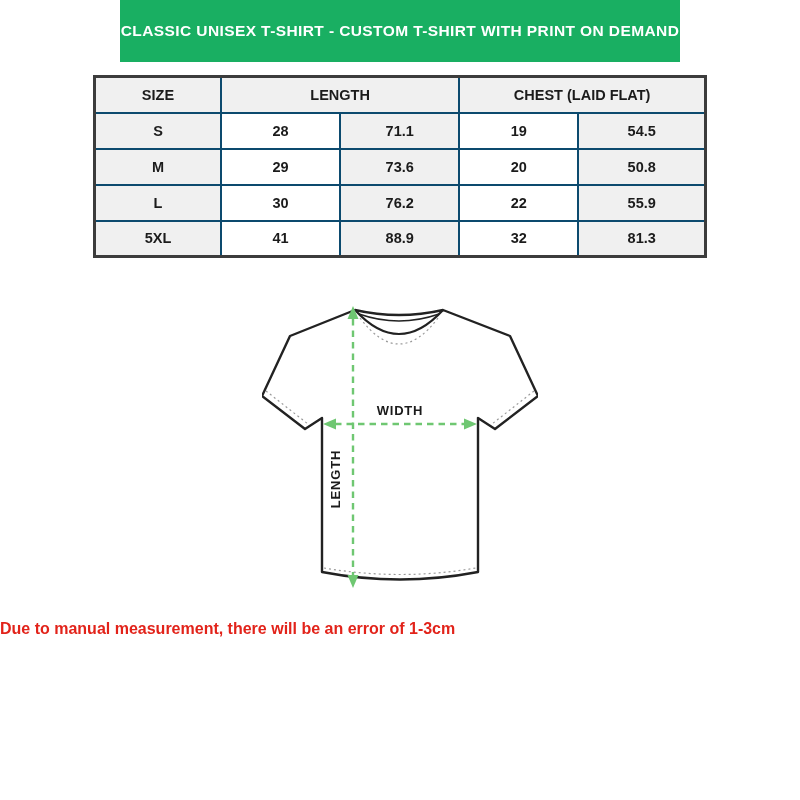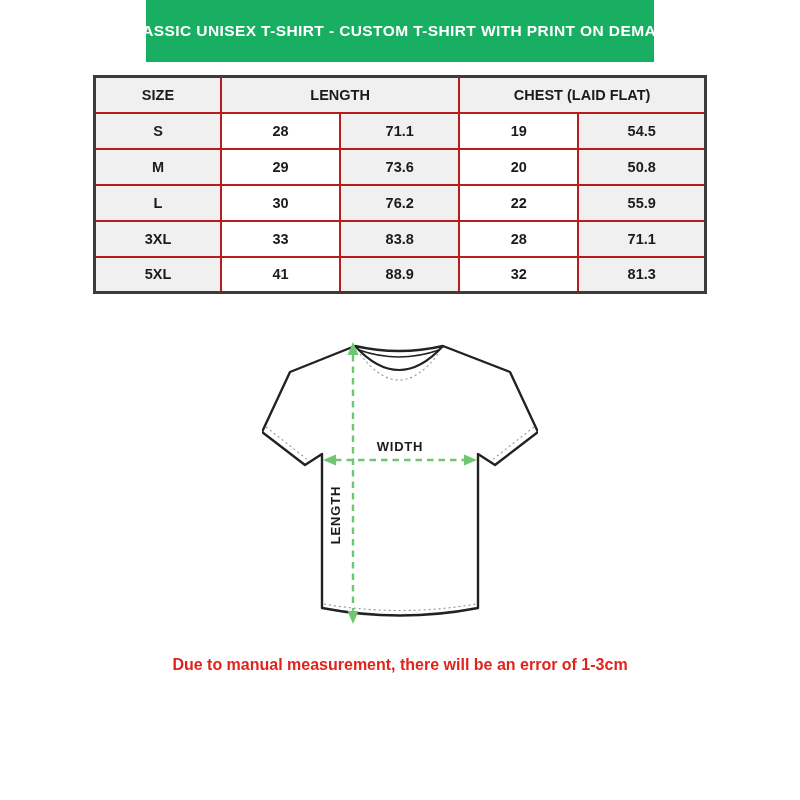--- a/index.html
+++ b/index.html
@@ -1,44 +1,44 @@
 <!DOCTYPE html>
 <html><head>
 <meta charset="utf-8">
 <style>
   * { margin:0; padding:0; box-sizing:border-box; }
   html, body {
     width:800px; height:800px; background:#ffffff; overflow:hidden;
     font-family:"Liberation Sans", sans-serif;
   }
   .banner {
-    width:508px; height:62px; margin:0 auto;
+    width:560px; height:62px; margin:0 auto;
     display:flex; align-items:center; justify-content:center;
   }
   .banner h1 {
     color:#ffffff; font-size:15.5px; font-weight:bold; letter-spacing:0.4px;
     white-space:nowrap;
   }
   table.size-table {
     width:614px; margin:13px auto 0; border-collapse:collapse;
     border:3px solid #3c3c3c; table-layout:fixed;
   }
   .size-table th, .size-table td {
-    border:2px solid #b91c1c; height:36px; text-align:center;
+    border:2px solid #0c4a6e; height:36px; text-align:center;
     vertical-align:middle; font-weight:bold; font-size:14.5px; color:#1b1b1b;
   }
   .shaded { background:#f0f0f0; }
   .diagram { width:276px; margin:46px auto 0; }
   .diagram svg { display:block; }
   .svg-label {
     font-family:"Liberation Sans", sans-serif; font-weight:bold;
     font-size:13px; fill:#1b1b1b; letter-spacing:0.8px;
   }
   .footer-note {
-    margin-top:26px; text-align:center; font-weight:bold; font-size:16px;
+    margin-top:26px; font-weight:bold; font-size:16px;
   }
 </style>
 </head>
 <body>
 
 <header class="banner" style="background: rgb(25, 175, 98);">
   <h1>CLASSIC UNISEX T-SHIRT - CUSTOM T-SHIRT WITH PRINT ON DEMAND</h1>
 </header>
 
 <table class="size-table">
@@ -72,27 +72,20 @@
         <td class="shaded">50.8</td>
       </tr>
       <tr>
         <td class="shaded">L</td>
         <td>30</td>
         <td class="shaded">76.2</td>
         <td>22</td>
         <td class="shaded">55.9</td>
       </tr>
       <tr>
-        <td class="shaded">3XL</td>
-        <td>33</td>
-        <td class="shaded">83.8</td>
-        <td>28</td>
-        <td class="shaded">71.1</td>
-      </tr>
-      <tr>
         <td class="shaded">5XL</td>
         <td>41</td>
         <td class="shaded">88.9</td>
         <td>32</td>
         <td class="shaded">81.3</td>
       </tr>
     </tbody>
 </table>
 
 <figure class="diagram">

